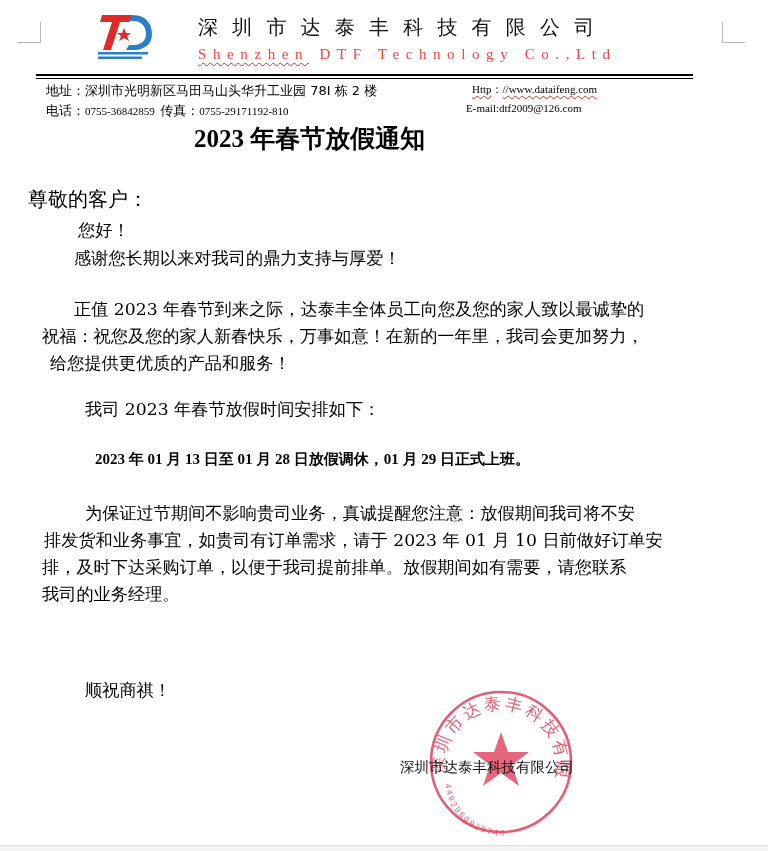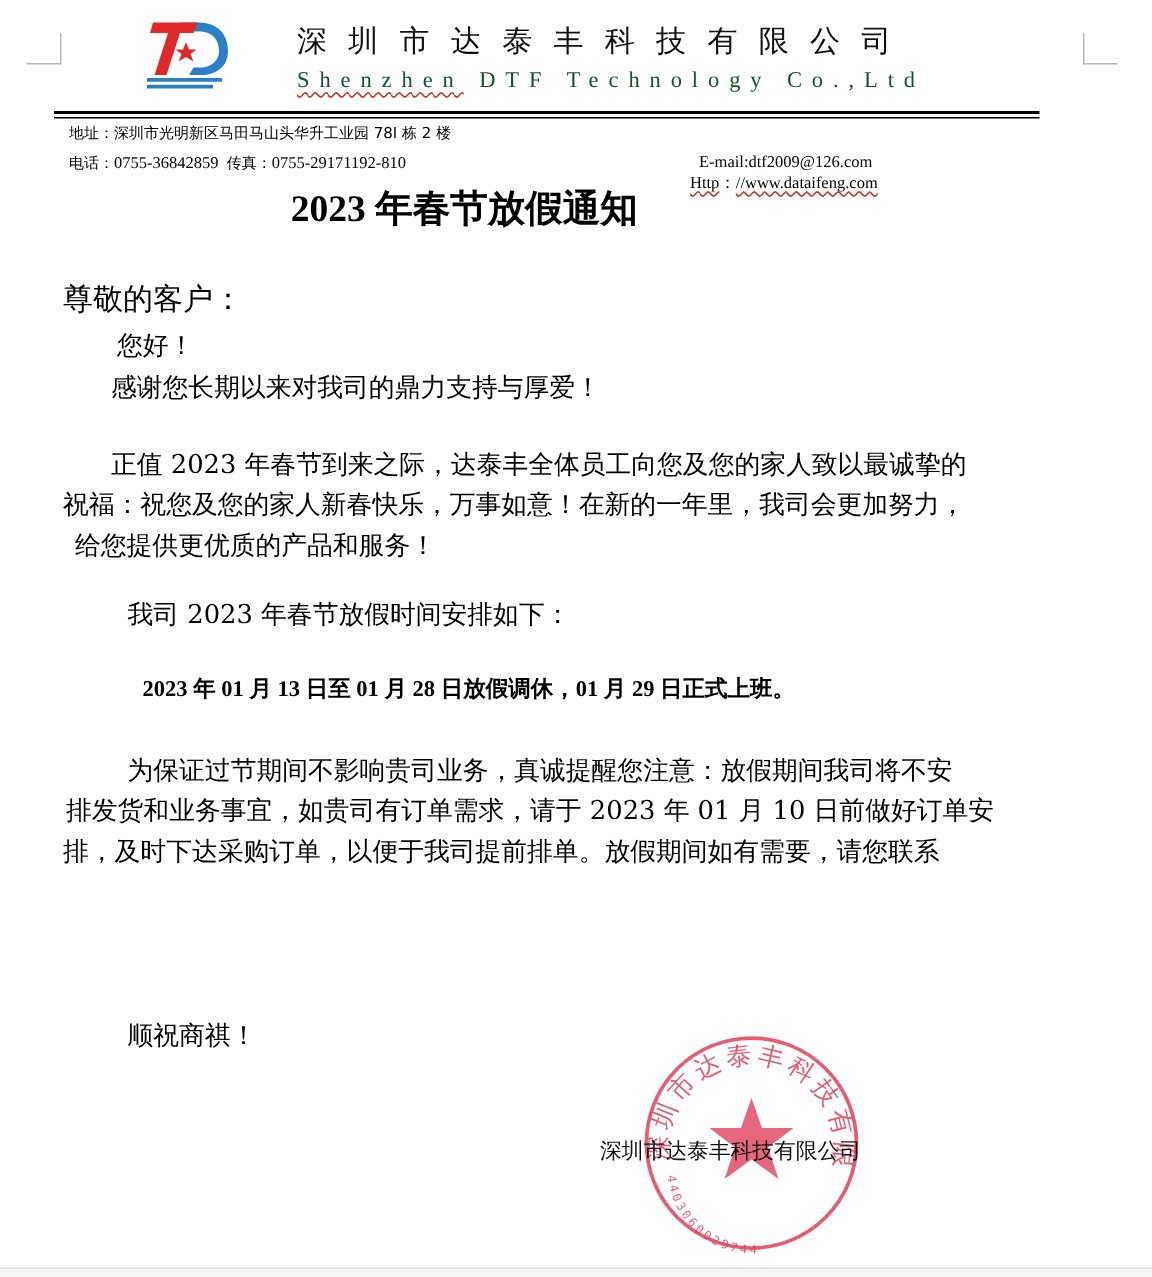--- a/index.html
+++ b/index.html
@@ -5,30 +5,30 @@
   html, body { margin:0; padding:0; background:#ffffff; }
   body { width:768px; height:851px; position:relative; overflow:hidden;
          font-family:"DejaVu Serif","Liberation Serif",serif; color:#000; }
   .page { position:absolute; left:0; top:0; width:768px; height:845px; background:#fff; }
   .bottom-strip { position:absolute; left:0; top:845px; width:768px; height:6px; background:#f3f4f6; border-top:1px solid #dcdde0; }
   .corner { position:absolute; width:22px; height:20px; border-color:#b8b8b8; border-style:solid; }
   .corner.tl { left:18px; top:22px; border-width:0 1px 1px 0; }
   .corner.tr { left:722px; top:22px; border-width:0 0 1px 1px; }
   .logo { position:absolute; left:96px; top:12px; width:58px; height:48px; }
   .cn-name { position:absolute; left:198px; top:14px; font-size:20px; letter-spacing:14.2px; white-space:nowrap; color:#111; font-family:"DejaVu Sans","Liberation Sans",sans-serif; font-weight:300;}
-  .en-name { position:absolute; left:198px; top:46px; font-size:15px; letter-spacing:6.6px; white-space:nowrap; font-family:"Liberation Serif",serif; color:#14532d;}
+  .en-name { position:absolute; left:198px; top:46px; font-size:15px; letter-spacing:6.6px; white-space:nowrap; font-family:"Liberation Serif",serif; color:#ef4444;}
   .en-name .sq { text-decoration: underline wavy #c0392b; text-decoration-thickness:1px; text-underline-offset:3px; }
   .rule1 { position:absolute; left:36px; top:74px; width:657px; height:2px; background:#000; }
   .rule2 { position:absolute; left:36px; top:78px; width:657px; height:1px; background:#000; }
   .info { position:absolute; font-size:11px; font-family:"Liberation Serif",serif; white-space:nowrap; }
-  .info .lbl { font-family:"DejaVu Sans",sans-serif; font-size:10px;text-align:center; }
+  .info .lbl { font-family:"DejaVu Sans",sans-serif; font-size:13px;text-align:center; }
   .wavy { text-decoration: underline wavy #c0392b; text-decoration-thickness:1px; text-underline-offset:2px; }
   .title { position:absolute; left:0; width:619px; top:122px; text-align:center; font-size:25px; font-weight:bold; font-family:"Liberation Serif","DejaVu Serif",serif; }
   .txt { position:absolute; white-space:nowrap; font-size:17.2px; font-family:"DejaVu Serif","Liberation Serif",serif; }
-  .greet { position:absolute; left:42px; top:186px; font-size:20px; font-family:"DejaVu Sans",sans-serif; font-weight:300;text-align:right; }
+  .greet { position:absolute; left:28px; top:186px; font-size:20px; font-family:"DejaVu Sans",sans-serif; font-weight:300;text-align:right; }
   .bold { font-weight:bold; }
   .stamp { position:absolute; left:427px; top:688px; width:148px; height:148px; }
   .sig { position:absolute; left:400px; top:758px; font-size:14.5px; font-family:"DejaVu Sans",sans-serif; color:#111; white-space:nowrap;}
   .date { position:absolute; left:442px; top:852px; font-size:14.5px; font-family:"DejaVu Sans",sans-serif; color:#6d28d9; white-space:nowrap;}
 </style>
 </head>
 <body>
 
 <div class="page">
   <div class="corner tl"></div>
@@ -52,21 +52,21 @@
   <div class="rule1"></div>
   <div class="rule2"></div>
 
   <div class="info" style="left:46px; top:82px;">
     <span class="lbl">地址：</span><span class="lbl">深圳市光明新区马田马山头华升工业园 78I 栋 2 楼</span>
   </div>
   <div class="info" style="left:46px; top:102px;">
     <span class="lbl">电话：</span><span>0755-36842859</span>&nbsp;
     <span class="lbl">传真：</span><span>0755-29171192-810</span>
   </div>
-  <div class="info" style="left:460px; top:82px;margin-top:32px;">
+  <div class="info" style="left:472px; top:82px;">
     <span class="wavy">Http</span><span>：</span><span class="wavy">//www.dataifeng.com</span>
   </div>
   <div class="info" style="left:466px; top:102px;">
     <span>E-mail:dtf2009@126.com</span>
   </div>
 
   <div class="title">2023 年春节放假通知</div>
 
   <div class="greet">尊敬的客户：</div>
   <div class="txt" style="left:78px; top:218px;">您好！</div>
@@ -75,20 +75,21 @@
   <div class="txt" style="left:74px; top:297px;">正值 2023 年春节到来之际，达泰丰全体员工向您及您的家人致以最诚挚的</div>
   <div class="txt" style="left:42px; top:324px;">祝福：祝您及您的家人新春快乐，万事如意！在新的一年里，我司会更加努力，</div>
   <div class="txt" style="left:50px; top:351px;">给您提供更优质的产品和服务！</div>
 
   <div class="txt" style="left:85px; top:397px;">我司 2023 年春节放假时间安排如下：</div>
   <div class="txt bold" style="left:95px; top:450px; font-size:15px; font-family:'Liberation Serif','DejaVu Serif',serif;">2023 年 01 月 13 日至 01 月 28 日放假调休，01 月 29 日正式上班。</div>
 
   <div class="txt" style="left:85px; top:501px;">为保证过节期间不影响贵司业务，真诚提醒您注意：放假期间我司将不安</div>
   <div class="txt" style="left:44px; top:528px;">排发货和业务事宜，如贵司有订单需求，请于 2023 年 01 月 10 日前做好订单安</div>
   <div class="txt" style="left:42px; top:555px;">排，及时下达采购订单，以便于我司提前排单。放假期间如有需要，请您联系</div>
+  <div class="txt" style="left:42px; top:582px;">我司的业务经理。</div>
 
   <div class="txt" style="left:85px; top:678px;">顺祝商祺！</div>
 
   <svg class="stamp" viewBox="0 0 148 148">
     <defs>
       <path id="ringPath" d="M 20 92 A 56 56 0 1 1 128 92"></path>
       <path id="codePath" d="M 18 96 A 58 58 0 0 0 108 138"></path>
     </defs>
     <circle cx="74" cy="74" r="70" fill="none" stroke="#e0405c" stroke-width="2.5" opacity="0.85"></circle>
     <text font-size="17" fill="#e0405c" opacity="0.85" font-family="DejaVu Sans, sans-serif" letter-spacing="3">

